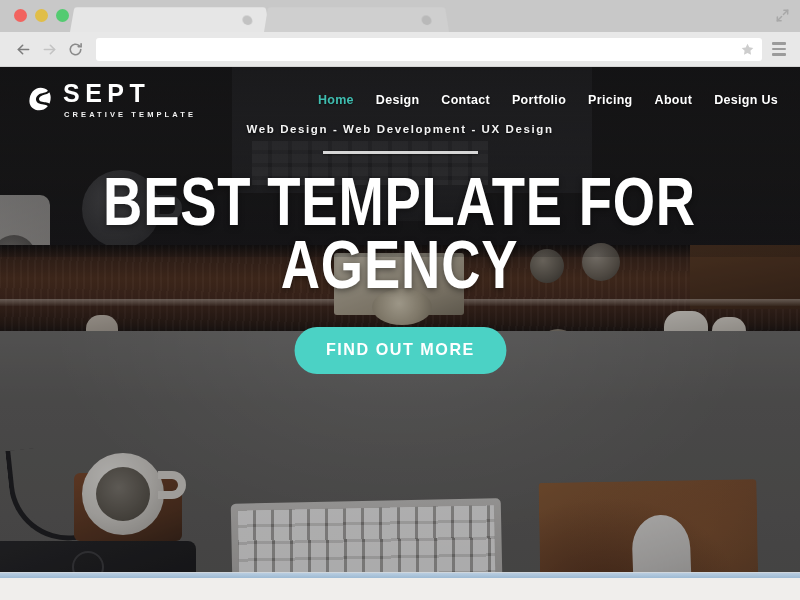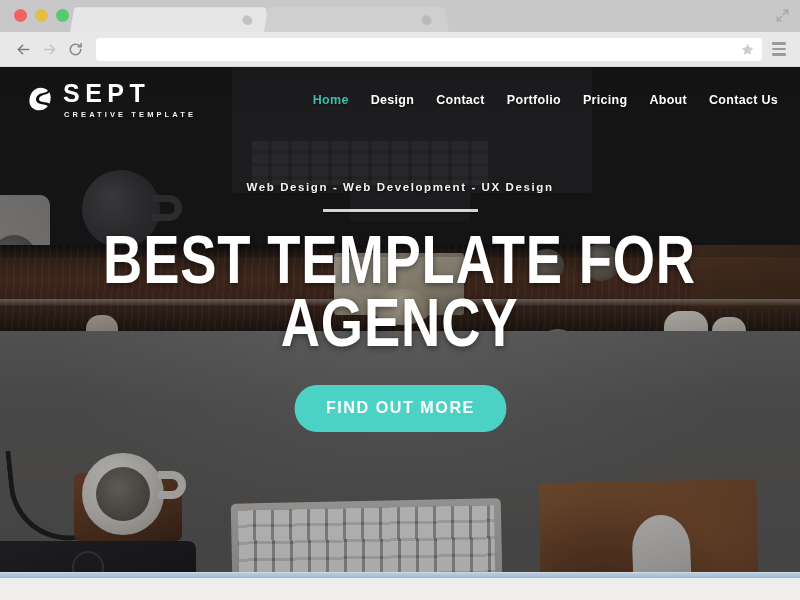--- a/index.html
+++ b/index.html
@@ -392,21 +392,21 @@
 
   
   .hero {
     position: absolute;
     left: 0; top: 0; width: 800px; height: 505px;
     display: flex; flex-direction: column;
     align-items: center;
     z-index: 20;
   }
   .hero-sub {
-    margin-top: 114px;
+    margin-top: 56px;
     color: #f3f3f3;
     font-size: 11.5px;
     font-weight: 700;
     letter-spacing: 1.6px;
     text-shadow: 0 1px 3px rgba(0,0,0,.7);
   }
   .hero-divider {
     margin-top: 16px;
     width: 155px; height: 3px;
     background: rgba(255,255,255,.82);
@@ -588,21 +588,21 @@
         </span>
       </div>
 
       <nav class="main-nav">
         <a class="nav-link active" href="#">Home</a>
         <a class="nav-link" href="#">Design</a>
         <a class="nav-link" href="#">Contact</a>
         <a class="nav-link" href="#">Portfolio</a>
         <a class="nav-link" href="#">Pricing</a>
         <a class="nav-link" href="#">About</a>
-        <a class="nav-link" href="#">Contact Us</a>
+        <a class="nav-link" href="#">Design Us</a>
       </nav>
     </header>
 
     <section class="hero">
       <div class="hero-sub">Web Design - Web Development - UX Design</div>
       <div class="hero-divider"></div>
       <h1 class="hero-title">BEST TEMPLATE FOR
 AGENCY</h1>
       <button class="hero-cta">FIND OUT MORE</button>
     </section>

